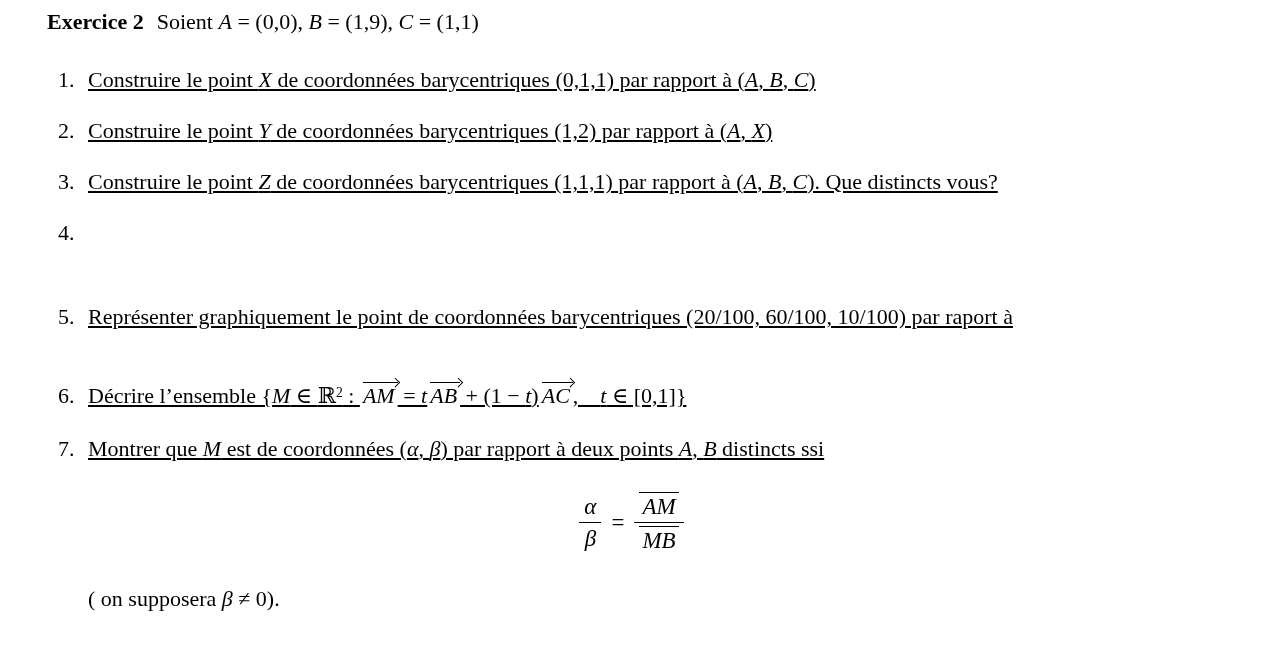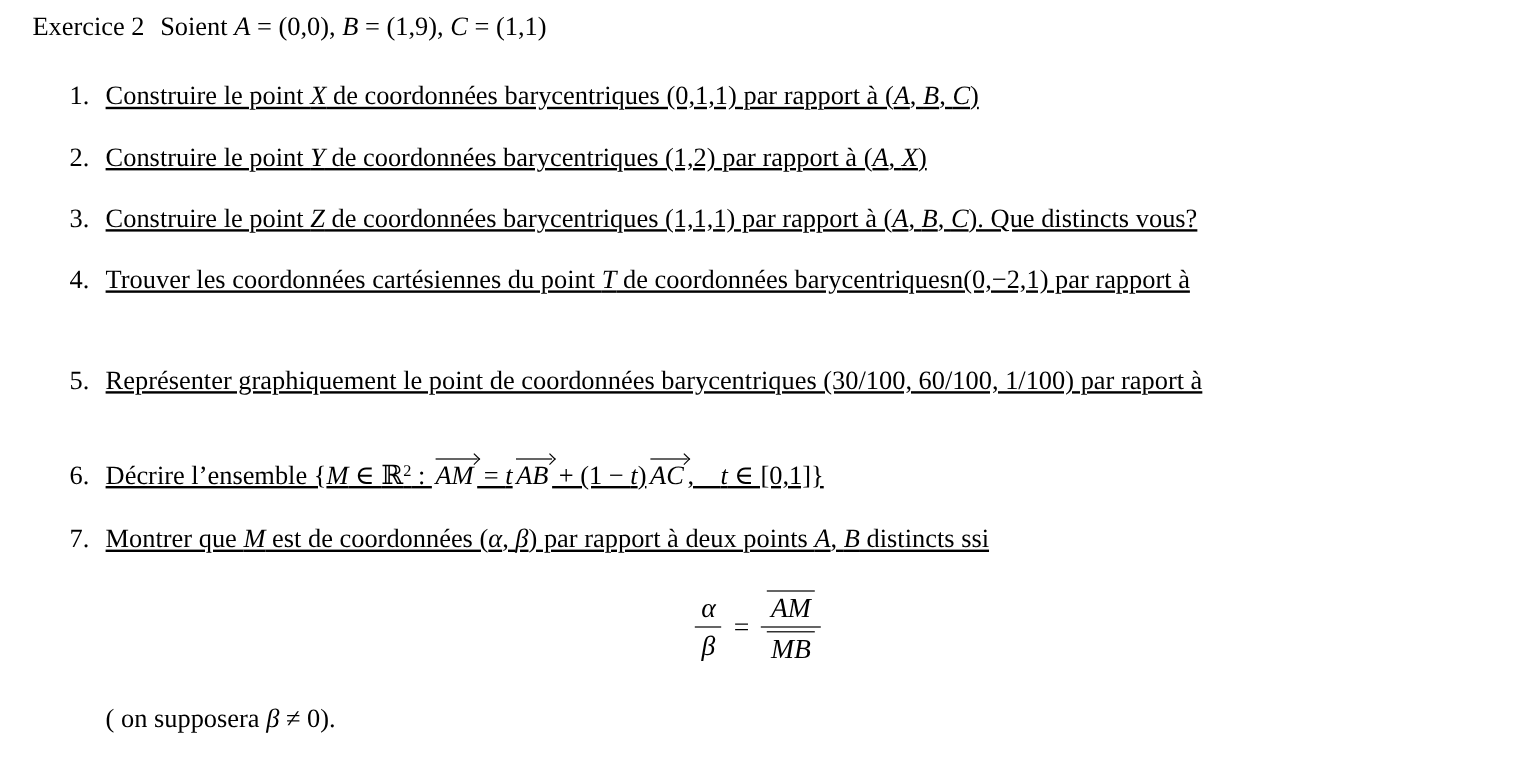--- a/index.html
+++ b/index.html
@@ -24,21 +24,21 @@
   .line {
     font-size: 22px;
     line-height: 33px;
     white-space: nowrap;
   }
   .header {
     position: absolute;
     left: 27px;
     top: 5px;
   }
-  .bold { font-weight: 400; margin-right: 13px; }
+  .bold { font-weight: 700; margin-right: 13px; margin-left: 20px; }
   .item {
     position: absolute;
     left: 58px;
     display: flex;
     align-items: flex-start;
   }
   .item-num {
     width: 30px;
     flex: none;
   }
@@ -147,28 +147,27 @@
   <div class="item" style="top:165px">
     <span class="item-num line">3.</span>
     <div class="item-body">
       <div class="line"><span class="seg">Construire le point </span><span class="seg it">Z</span><span class="seg"> de coordonnées barycentriques (1,1,1) par rapport à (</span><span class="seg it">A</span><span class="seg">, </span><span class="seg it">B</span><span class="seg">, </span><span class="seg it">C</span><span class="seg">). Que distincts vous?</span></div>
     </div>
   </div>
 
   <div class="item" style="top:216px">
     <span class="item-num line">4.</span>
     <div class="item-body">
-      <div class="line"><span class="seg">Trouver les coordonnées cartésiennes du point </span><span class="seg it">T</span><span class="seg"> de coordonnées barycentriquesn(0,−2,1) par rapport à</span></div>
     </div>
   </div>
 
   <div class="item" style="top:300px">
     <span class="item-num line">5.</span>
     <div class="item-body">
-      <div class="line"><span class="seg">Représenter graphiquement le point de coordonnées barycentriques (30/100, 60/100, 1/100) par raport à</span></div>
+      <div class="line"><span class="seg">Représenter graphiquement le point de coordonnées barycentriques (20/100, 60/100, 10/100) par raport à</span></div>
     </div>
   </div>
 
   <div class="item" style="top:379px">
     <span class="item-num line">6.</span>
     <div class="item-body">
       <div class="line"><span class="seg">Décrire l’ensemble {</span><span class="seg it">M</span><span class="seg"> ∈ </span><span class="seg bb">ℝ</span><span class="seg sup">2</span><span class="seg"> : </span><span class="seg vec"><span class="vec-arrow"></span><span class="vec-body">AM</span></span><span class="seg"> = </span><span class="seg it">t</span><span class="seg vec"><span class="vec-arrow"></span><span class="vec-body">AB</span></span><span class="seg"> + (1 − </span><span class="seg it">t</span><span class="seg">)</span><span class="seg vec"><span class="vec-arrow"></span><span class="vec-body">AC</span></span><span class="seg">, </span><span class="seg it">t</span><span class="seg"> ∈ [0,1]}</span></div>
     </div>
   </div>
 

